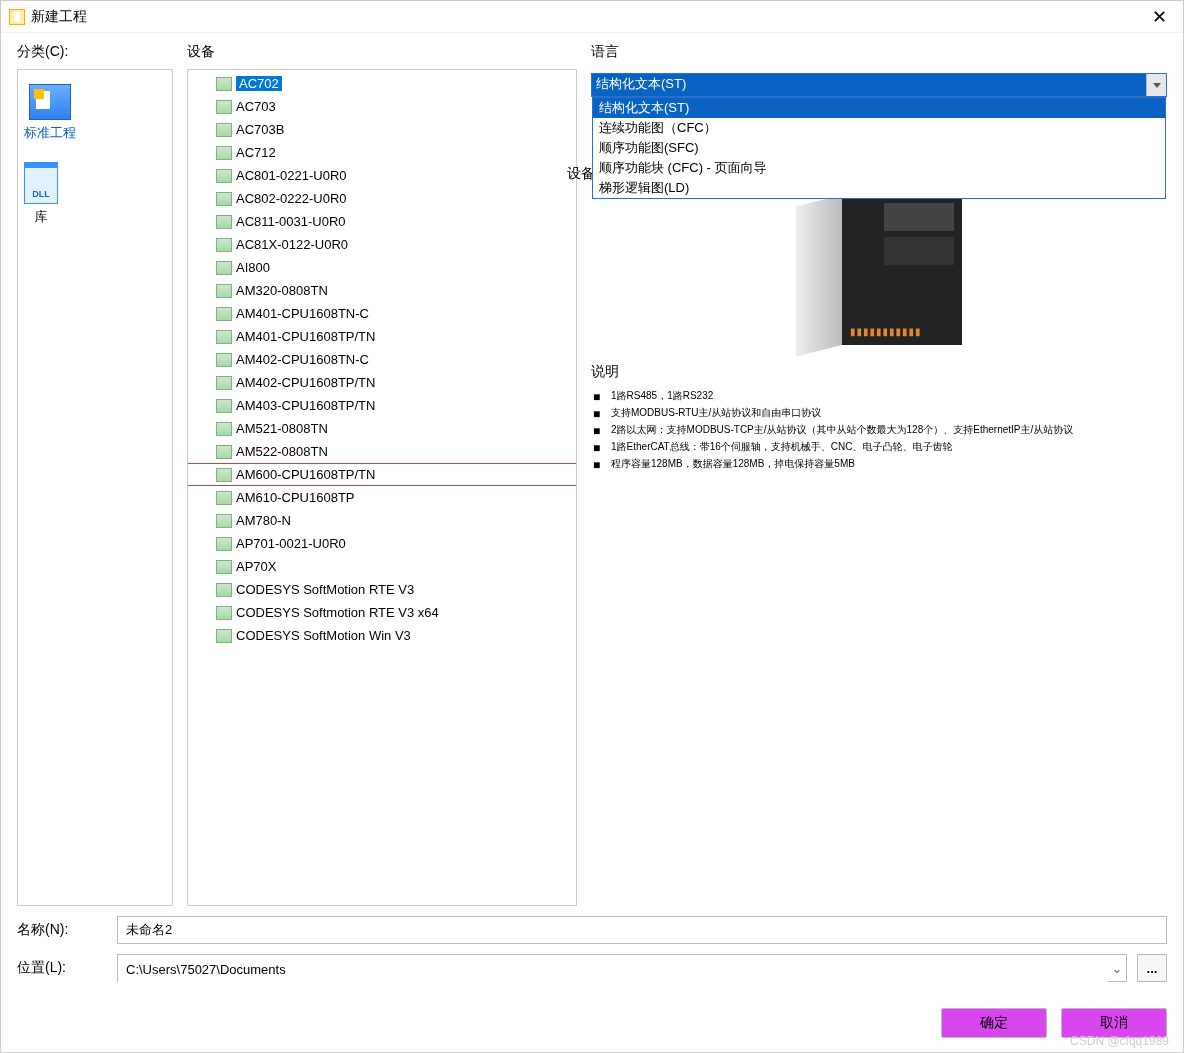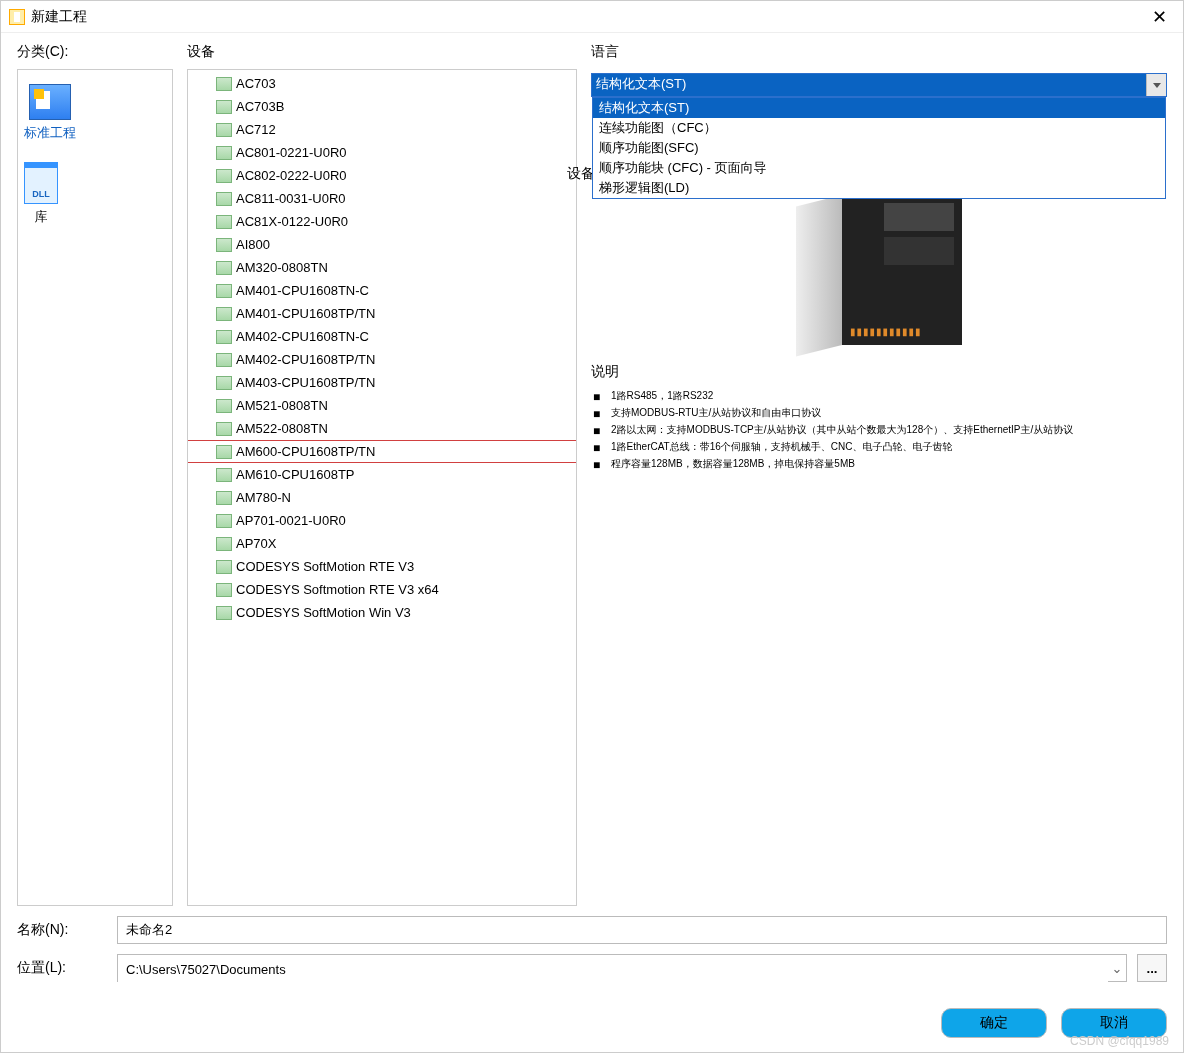--- a/index.html
+++ b/index.html
@@ -49,21 +49,21 @@
   .desc ul{list-style:none;margin:0;padding:0}
   .desc li{position:relative;padding-left:20px;font-size:10px;line-height:1.7}
   .desc li::before{content:"■";position:absolute;left:2px;top:0;font-size:12px}
   .bottom{padding:10px 0 14px 0}
   .frow{display:flex;align-items:center;margin-bottom:10px;gap:10px}
   .frow label{width:90px;font-size:14px}
   .frow input{flex:1;height:28px;border:1px solid #bbb;padding:0 8px;font-size:13px;background:#fff}
   .frow .dots{width:30px;height:28px;border:1px solid #bbb;background:#f7f7f7;font-weight:bold;cursor:pointer}
   .drop{width:18px;display:flex;align-items:center;justify-content:center;color:#666}
   .btns{display:flex;justify-content:flex-end;gap:14px;margin-top:26px}
-  .btns button{width:106px;height:30px;border:1px solid #bbb;background:#0ea5e9;font-size:14px;cursor:pointer;border-radius:10px}
+  .btns button{width:106px;height:30px;border:1px solid #bbb;background:#d946ef;font-size:14px;cursor:pointer;border-radius:2px}
   .wm{position:absolute;right:14px;bottom:4px;color:#ccc;font-size:12px}
 </style>
 </head>
 <body>
 
 <div class="window">
   <div class="titlebar">
     <span class="ticon"></span>
     <span class="title">新建工程</span>
     <span class="close">✕</span>
@@ -82,20 +82,24 @@
           <div class="catitem">
             <div class="ico-lib"></div>
             <div class="lbl">库</div>
           </div>
         </div>
       </div>
 
       <div class="col dev">
         <div class="col-label">设备</div>
         <div class="devbox" id="devbox">
+            <div class="devitem sel">
+              <span class="di"></span>
+              <span class="txt">AC702</span>
+            </div>
             <div class="devitem">
               <span class="di"></span>
               <span class="txt">AC703</span>
             </div>
             <div class="devitem">
               <span class="di"></span>
               <span class="txt">AC703B</span>
             </div>
             <div class="devitem">
               <span class="di"></span>

